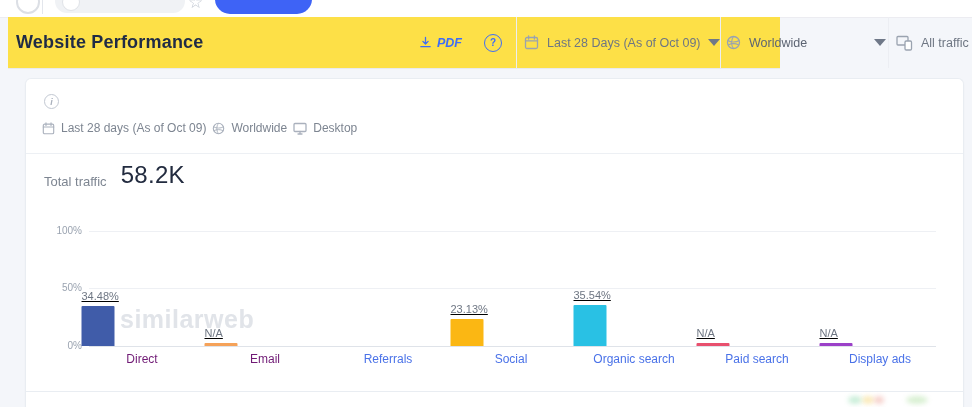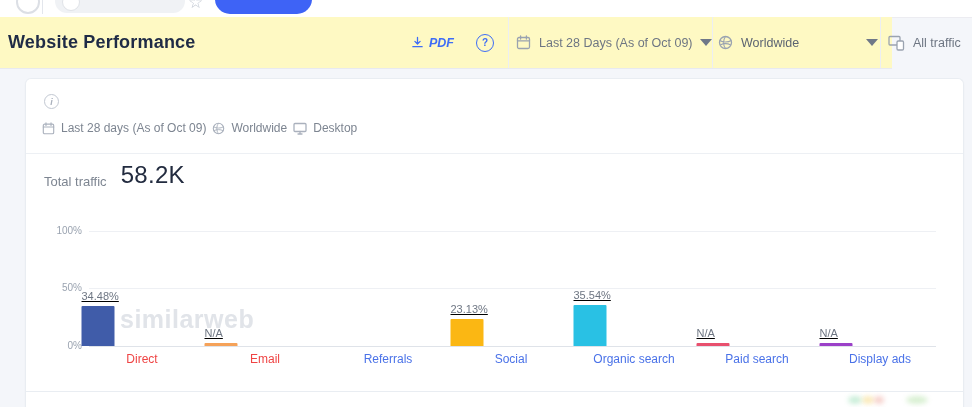--- a/index.html
+++ b/index.html
@@ -9,21 +9,21 @@
   
   .topbar{position:absolute;left:0;top:0;width:972px;height:17px;background:#fff;border-bottom:1px solid #ececf1;}
   .tb-circle{position:absolute;left:16px;top:-10px;width:20px;height:20px;border:2px solid #dcdfe5;border-radius:50%;}
   .tb-divider{position:absolute;left:42px;top:0;width:1px;height:14px;background:#e3e6ec;}
   .tb-search{position:absolute;left:55px;top:-11px;width:130px;height:24px;background:#f0f2f5;border-radius:12px;}
   .tb-search-ic{position:absolute;left:7px;top:4px;width:16px;height:16px;background:#fff;border:1px solid #e0e3e8;border-radius:50%;}
   .tb-star{position:absolute;left:188px;top:-7px;font-size:17px;color:#c3c9d3;line-height:20px;}
   .tb-btn{position:absolute;left:215px;top:-16px;width:97px;height:30px;border-radius:15px;background:#3e63f6;}
 
   
-  .header{position:absolute;left:0;top:17px;width:892px;height:51px;background:#fef9c3;border-bottom:1px solid #e8eaef;}
+  .header{position:absolute;left:8px;top:17px;width:772px;height:51px;background:#fde047;border-bottom:1px solid #e8eaef;}
   .page-title{position:absolute;left:8px;top:0;height:51px;display:flex;align-items:center;
               font-size:18px;font-weight:700;color:#1f2b46;letter-spacing:.2px;}
   .h-item{position:absolute;top:0;height:51px;display:flex;align-items:center;cursor:pointer;}
   .h-div{position:absolute;top:0;width:1px;height:51px;background:#eceef3;}
   .pdf-btn{left:411px;gap:5px;font-size:12.5px;font-weight:700;color:#3e6df6;font-style:italic;}
   .help-btn{left:476px;}
   .help-circle{width:16px;height:16px;border:1.5px solid #3e6df6;border-radius:50%;color:#3e6df6;
                font-size:10px;font-weight:700;display:flex;align-items:center;justify-content:center;}
   .dd-date{left:516px;width:196px;}
   .dd-geo{left:718px;width:160px;}
@@ -55,21 +55,21 @@
   .watermark{position:absolute;left:66px;top:226px;display:flex;align-items:center;gap:7px;z-index:1;}
   .wm-text{font-size:25px;font-weight:600;color:#e1e4e9;letter-spacing:.5px;}
   .plot{position:absolute;left:63px;top:152px;width:847px;height:115px;z-index:2;}
   .bar-col{position:absolute;bottom:0;transform:translateX(-50%);width:121px;
            display:flex;flex-direction:column;align-items:flex-start;text-decoration:underline;}
   .bar-value{font-size:11px;color:#6e7683;margin-bottom:4px;}
   .bar{width:33px;border-radius:1px 1px 0 0;}
   .cats{position:absolute;left:63px;top:273px;width:847px;height:16px;}
   .cat{position:absolute;top:0;transform:translateX(-50%);font-size:12px;white-space:nowrap;}
   .cat-link{color:#4a72e8;cursor:pointer;}
-  .cat-plain{color:#ef4444;}
+  .cat-plain{color:#701a75;}
   .card-divider{position:absolute;left:0;top:312px;width:100%;height:1px;background:#e9edf2;}
   .blob{position:absolute;border-radius:50%;filter:blur(2.5px);opacity:.4;}
 </style>
 </head>
 <body>
 
 <div class="page">
 
   <div class="topbar">
     <div class="tb-circle"></div>

